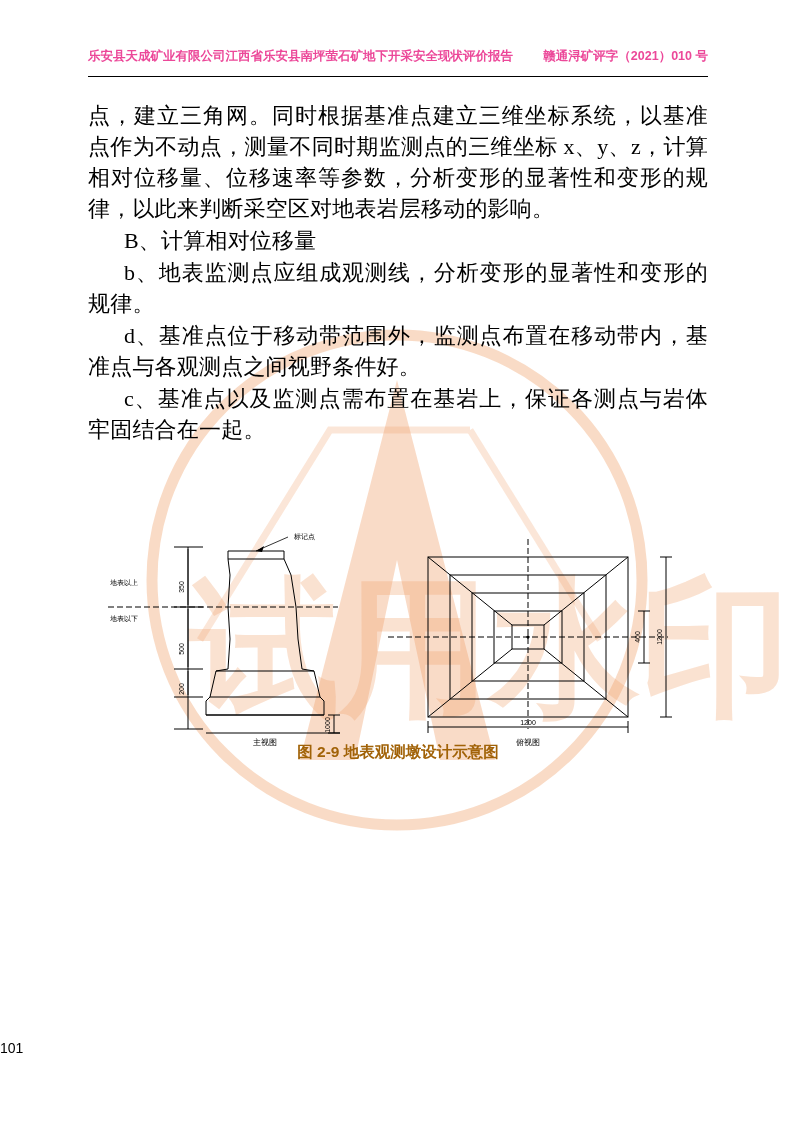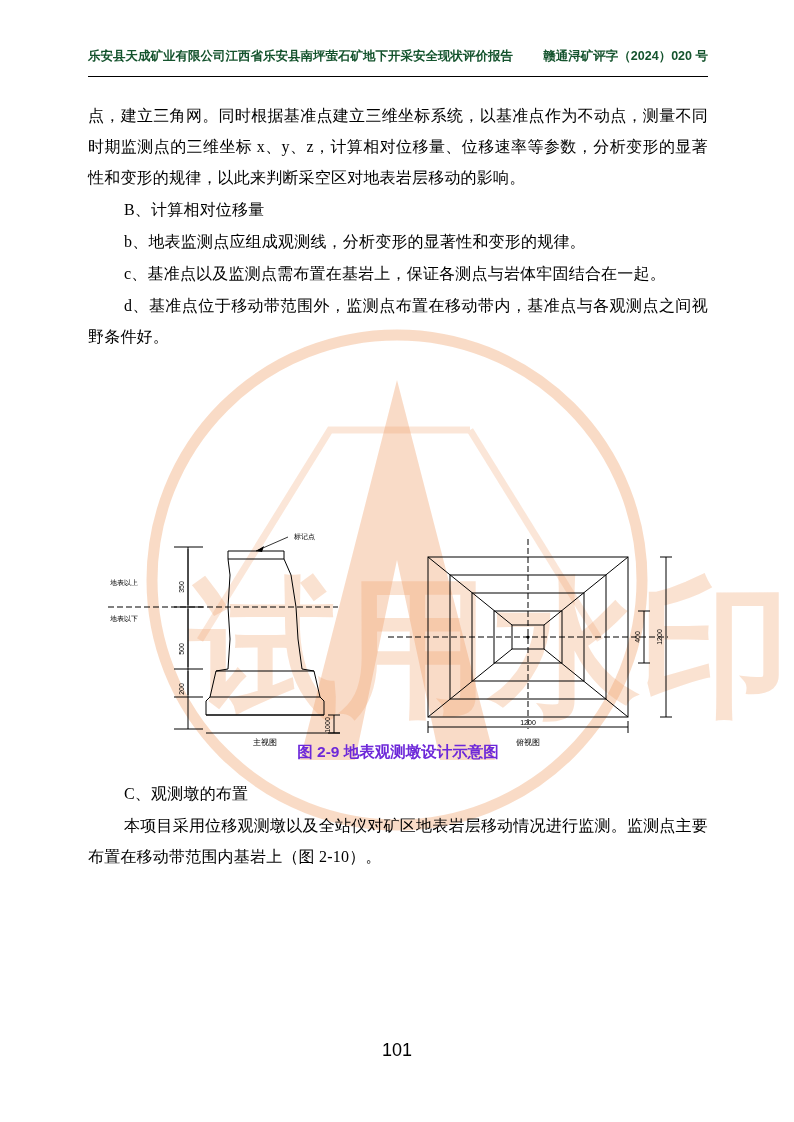--- a/index.html
+++ b/index.html
@@ -38,21 +38,21 @@
     position: absolute;
     left: 88px;
     top: 48px;
     width: 620px;
     display: flex;
     justify-content: space-between;
     align-items: baseline;
     font-family: "Liberation Sans", sans-serif;
     font-size: 12.5px;
     font-weight: bold;
-    color: #14532d;
+    color: #ec4899;
   }
   .header-left { white-space: nowrap; letter-spacing: 0px; }
   .header-right { white-space: nowrap; letter-spacing: 0px; }
 
   .header-rule {
     position: absolute;
     left: 88px;
     top: 76px;
     width: 620px;
     height: 1px;
@@ -61,21 +61,21 @@
 
   .content {
     position: absolute;
     left: 88px;
     top: 100px;
     width: 620px;
   }
 
   p.body-text {
     margin: 0 0 1px 0;
-    font-size: 16px;
+    font-size: 22px;
     line-height: 31px;
     text-align: justify;
     text-justify: inter-ideograph;
     letter-spacing: 0.2px;
   }
   p.indent {
     text-indent: 36px;
   }
 
   
@@ -90,38 +90,37 @@
 
   .figure-caption {
     position: absolute;
     left: 88px;
     top: 742px;
     width: 620px;
     text-align: center;
     font-family: "Liberation Sans", sans-serif;
     font-weight: bold;
     font-size: 15.5px;
-    color: #6d28d9;
+    color: #a16207;
   }
 
   .after-figure {
     position: absolute;
     left: 88px;
     top: 778px;
     width: 620px;
   }
 
   .page-number {
     position: absolute;
     left: 0;
     top: 1040px;
     width: 794px;
-    text-align: center;
     font-family: "Liberation Sans", sans-serif;
-    font-size: 18px;
+    font-size: 14px;
     color: #000;
   }
 </style>
 </head>
 <body>
 
 <div class="watermark">
   <svg width="794" height="1122" viewBox="0 0 794 1122" xmlns="http://www.w3.org/2000/svg">
     <g opacity="0.38" fill="none" stroke="#f0a06a" stroke-width="11">
 
@@ -139,30 +138,30 @@
       <path d="M200 640 L330 430 L470 430"></path>
       <path d="M470 430 L600 640"></path>
     </g>
   </svg>
 </div>
 
 <div class="page">
 
   <div class="header">
     <span class="header-left">乐安县天成矿业有限公司江西省乐安县南坪萤石矿地下开采安全现状评价报告</span>
-    <span class="header-right">赣通浔矿评字（2024）020 号</span>
+    <span class="header-right">赣通浔矿评字（2021）010 号</span>
   </div>
   <div class="header-rule"></div>
 
   <div class="content">
     <p class="body-text">点，建立三角网。同时根据基准点建立三维坐标系统，以基准点作为不动点，测量不同时期监测点的三维坐标 x、y、z，计算相对位移量、位移速率等参数，分析变形的显著性和变形的规律，以此来判断采空区对地表岩层移动的影响。</p>
     <p class="body-text indent">B、计算相对位移量</p>
     <p class="body-text indent">b、地表监测点应组成观测线，分析变形的显著性和变形的规律。</p>
+    <p class="body-text indent">d、基准点位于移动带范围外，监测点布置在移动带内，基准点与各观测点之间视野条件好。</p>
     <p class="body-text indent">c、基准点以及监测点需布置在基岩上，保证各测点与岩体牢固结合在一起。</p>
-    <p class="body-text indent">d、基准点位于移动带范围外，监测点布置在移动带内，基准点与各观测点之间视野条件好。</p>
   </div>
 
   <div class="figure">
     <svg width="620" height="230" viewBox="0 0 620 230" xmlns="http://www.w3.org/2000/svg" stroke="#000" fill="none" stroke-width="1" font-family="'Liberation Sans', sans-serif" font-size="7">
 
       <line x1="20" y1="78" x2="250" y2="78" stroke-dasharray="6 3"></line>
 
       <line x1="100" y1="18" x2="100" y2="200"></line>
       <line x1="86" y1="18" x2="115" y2="18"></line>
       <line x1="86" y1="78" x2="115" y2="78"></line>
@@ -235,19 +234,15 @@
       <line x1="340" y1="192" x2="340" y2="204"></line>
       <line x1="540" y1="192" x2="540" y2="204"></line>
       <text x="440" y="196" text-anchor="middle" fill="#000" stroke="none">1200</text>
 
       <text x="440" y="216" text-anchor="middle" fill="#000" stroke="none" font-size="8">俯视图</text>
     </svg>
   </div>
 
   <div class="figure-caption">图 2-9 地表观测墩设计示意图</div>
 
-  <div class="after-figure">
-    <p class="body-text indent">C、观测墩的布置</p>
-    <p class="body-text indent">本项目采用位移观测墩以及全站仪对矿区地表岩层移动情况进行监测。监测点主要布置在移动带范围内基岩上（图 2-10）。</p>
-  </div>
 
   <div class="page-number">101</div>
 </div>
 
 </body></html>

